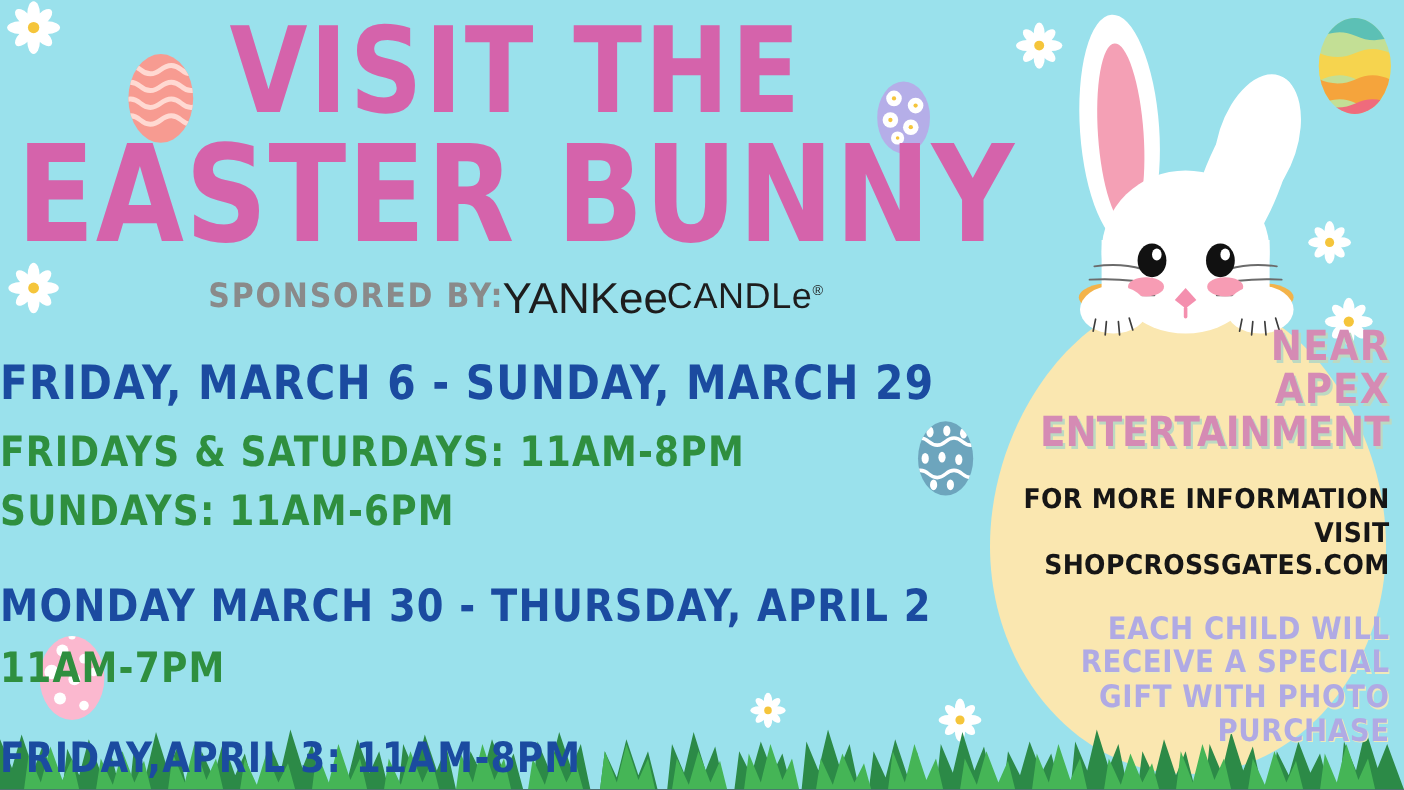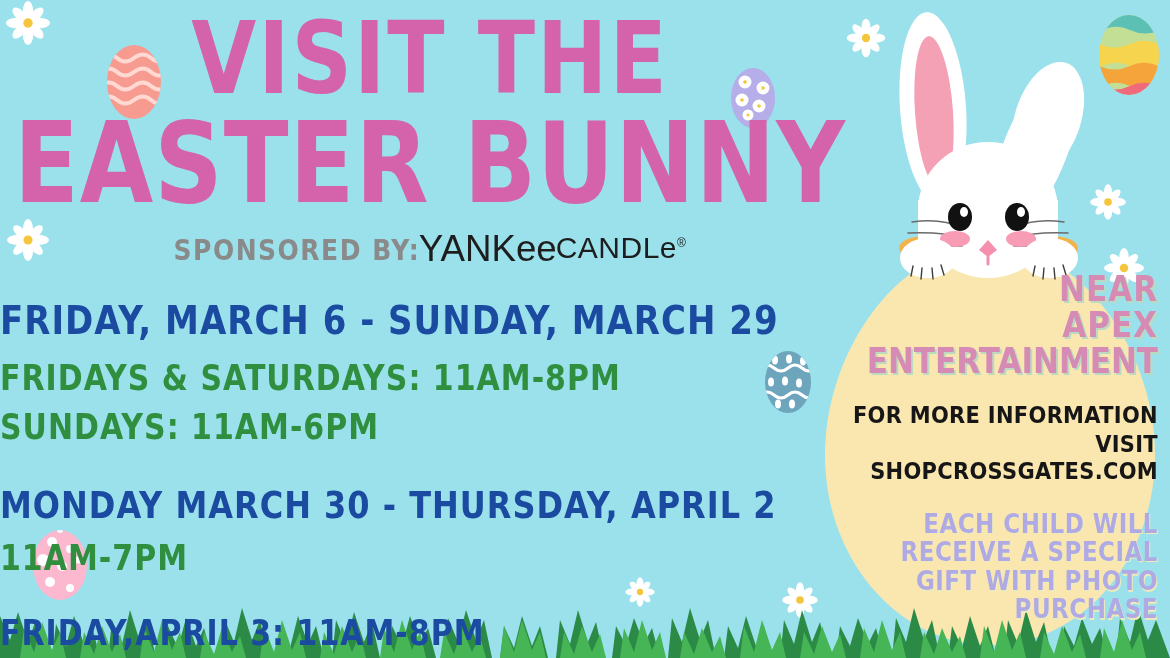--- a/index.html
+++ b/index.html
@@ -42,21 +42,21 @@
     line-height:0.98;
     display:block;
     margin-top:16px;
     transform:scaleY(1.18);
     transform-origin:top center;
   }
 
   
   .sponsor{
     position:absolute; left:0; top:232px; width:860px;
-    display:flex; align-items:flex-end; justify-content:center; gap:0;
+    display:flex; align-items:flex-start; justify-content:center; gap:0;
     z-index:6;
   }
   .sponsor-label{
     font-family:"DejaVu Sans", sans-serif;
     font-weight:700;
     font-size:25px;
     letter-spacing:1.5px;
     color:#8a8a8a;
     transform:scaleY(1.12);
   }

